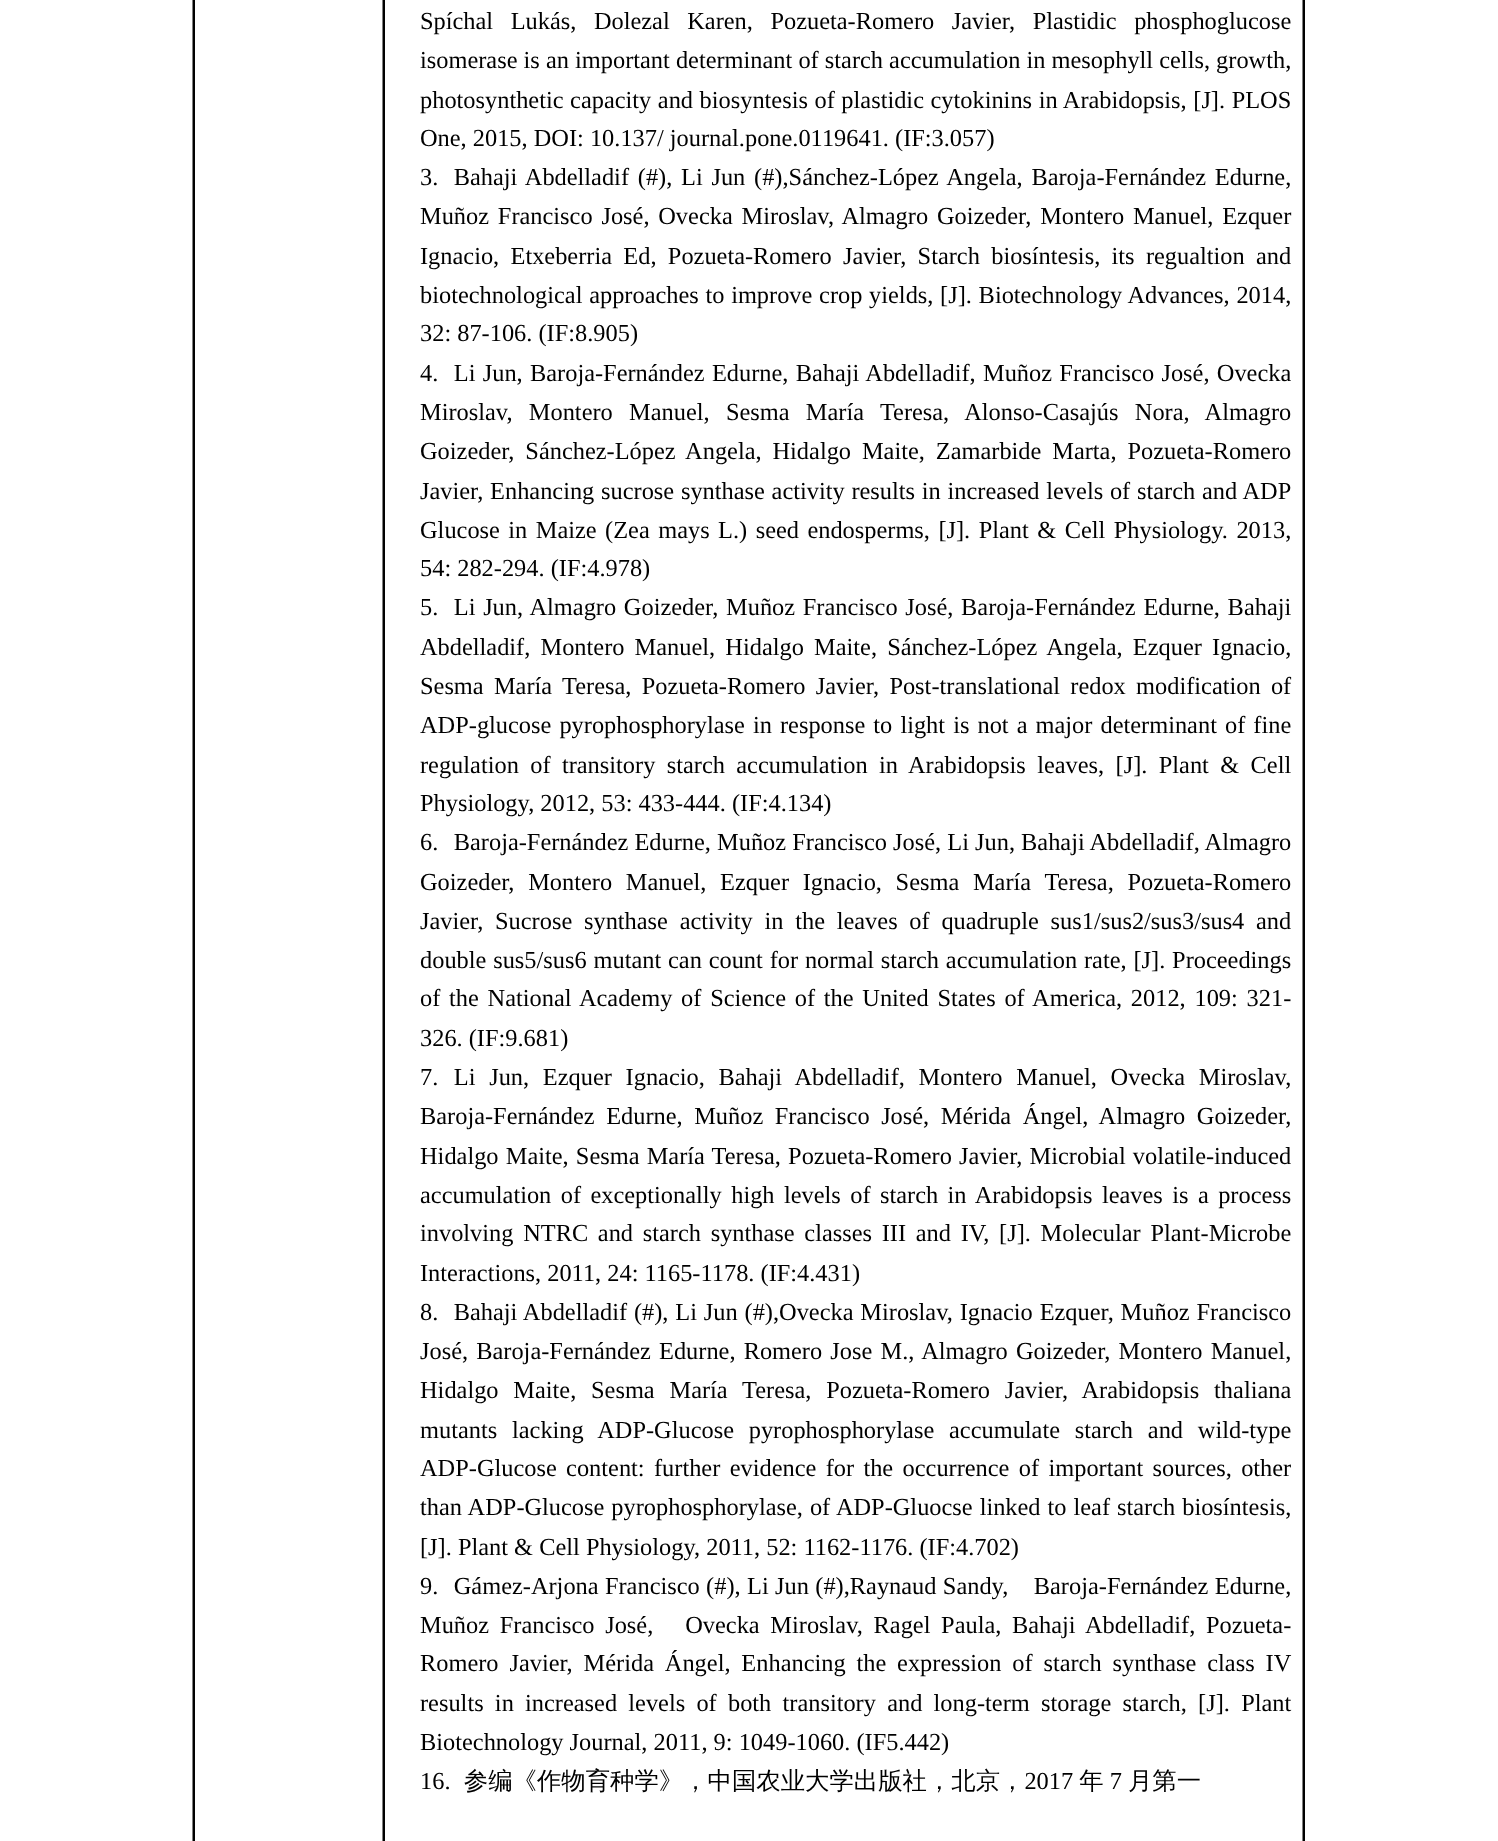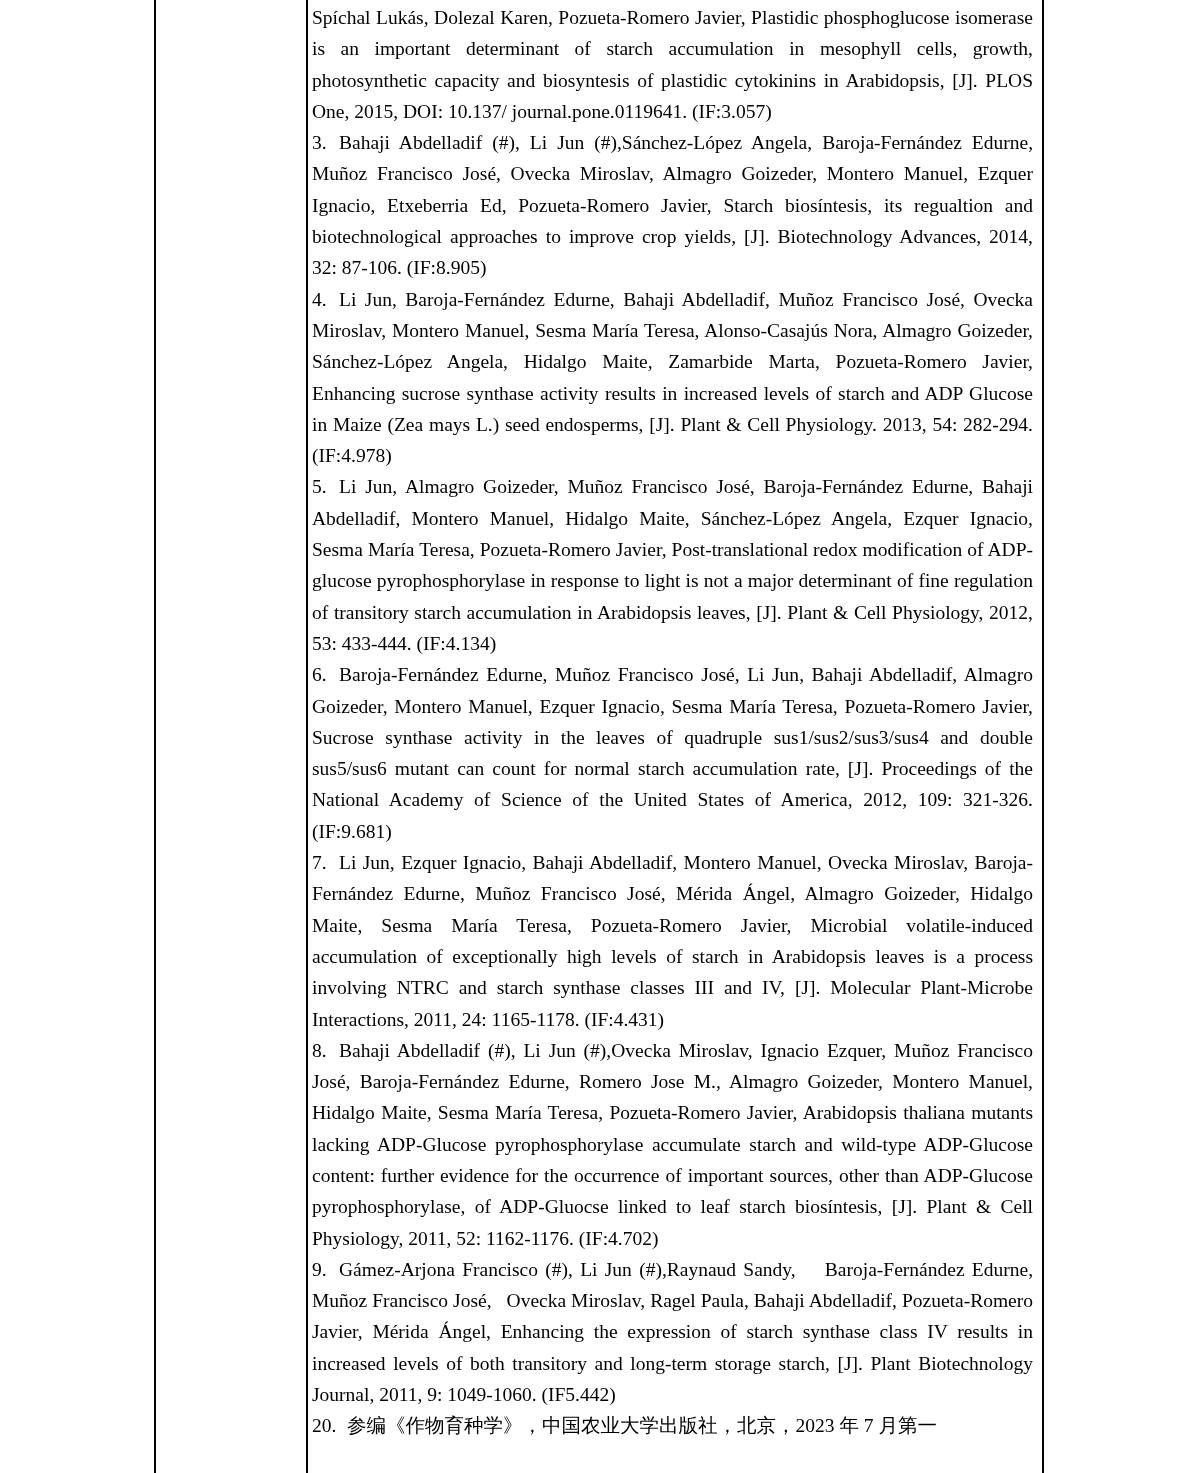--- a/index.html
+++ b/index.html
@@ -29,21 +29,21 @@
   .text-col {
     position: absolute;
     left: 308px;
     top: 0;
     width: 736px;
     height: 100%;
     border-right: 2px solid #000;
     box-sizing: border-box;
   }
   .ref-list {
-    padding: 2px 9px 0 4px;
+    padding: 2px 9px 0 28px;
   }
   p.ref {
     margin: 0;
     font-size: 19.5px;
     line-height: 31.3px;
     text-align: justify;
     color: #000000;
   }
   .num {
     display: inline-block;
@@ -64,16 +64,16 @@
   <div class="text-col">
     <div class="ref-list">
         <p class="ref"><span>Spíchal Lukás, Dolezal Karen, Pozueta-Romero Javier, Plastidic phosphoglucose isomerase is an important determinant of starch accumulation in mesophyll cells, growth, photosynthetic capacity and biosyntesis of plastidic cytokinins in Arabidopsis, [J]. PLOS One, 2015, DOI: 10.137/ journal.pone.0119641. (IF:3.057)</span></p>
         <p class="ref"><span class="num">3.</span><span>Bahaji Abdelladif (#), </span><span class="b">Li Jun</span><span> (#),Sánchez-López Angela, Baroja-Fernández Edurne, Muñoz Francisco José, Ovecka Miroslav, Almagro Goizeder, Montero Manuel, Ezquer Ignacio, Etxeberria Ed, Pozueta-Romero Javier, Starch biosíntesis, its regualtion and biotechnological approaches to improve crop yields, [J]. Biotechnology Advances, 2014, 32: 87-106. (IF:8.905)</span></p>
         <p class="ref"><span class="num">4.</span><span class="b">Li Jun</span><span>, Baroja-Fernández Edurne, Bahaji Abdelladif, Muñoz Francisco José, Ovecka Miroslav, Montero Manuel, Sesma María Teresa, Alonso-Casajús Nora, Almagro Goizeder, Sánchez-López Angela, Hidalgo Maite, Zamarbide Marta, Pozueta-Romero Javier, Enhancing sucrose synthase activity results in increased levels of starch and ADP Glucose in Maize (Zea mays L.) seed endosperms, [J]. Plant &amp; Cell Physiology. 2013, 54: 282-294. (IF:4.978)</span></p>
         <p class="ref"><span class="num">5.</span><span class="b">Li Jun</span><span>, Almagro Goizeder, Muñoz Francisco José, Baroja-Fernández Edurne, Bahaji Abdelladif, Montero Manuel, Hidalgo Maite, Sánchez-López Angela, Ezquer Ignacio, Sesma María Teresa, Pozueta-Romero Javier, Post-translational redox modification of ADP-glucose pyrophosphorylase in response to light is not a major determinant of fine regulation of transitory starch accumulation in Arabidopsis leaves, [J]. Plant &amp; Cell Physiology, 2012, 53: 433-444. (IF:4.134)</span></p>
         <p class="ref"><span class="num">6.</span><span>Baroja-Fernández Edurne, Muñoz Francisco José, </span><span class="b">Li Jun</span><span>, Bahaji Abdelladif, Almagro Goizeder, Montero Manuel, Ezquer Ignacio, Sesma María Teresa, Pozueta-Romero Javier, Sucrose synthase activity in the leaves of quadruple sus1/sus2/sus3/sus4 and double sus5/sus6 mutant can count for normal starch accumulation rate, [J]. Proceedings of the National Academy of Science of the United States of America, 2012, 109: 321-326. (IF:9.681)</span></p>
         <p class="ref"><span class="num">7.</span><span class="b">Li Jun</span><span>, Ezquer Ignacio, Bahaji Abdelladif, Montero Manuel, Ovecka Miroslav, Baroja-Fernández Edurne, Muñoz Francisco José, Mérida Ángel, Almagro Goizeder, Hidalgo Maite, Sesma María Teresa, Pozueta-Romero Javier, Microbial volatile-induced accumulation of exceptionally high levels of starch in Arabidopsis leaves is a process involving NTRC and starch synthase classes III and IV, [J]. Molecular Plant-Microbe Interactions, 2011, 24: 1165-1178. (IF:4.431)</span></p>
         <p class="ref"><span class="num">8.</span><span>Bahaji Abdelladif (#), </span><span class="b">Li Jun</span><span> (#),Ovecka Miroslav, Ignacio Ezquer, Muñoz Francisco José, Baroja-Fernández Edurne, Romero Jose M., Almagro Goizeder, Montero Manuel, Hidalgo Maite, Sesma María Teresa, Pozueta-Romero Javier, Arabidopsis thaliana mutants lacking ADP-Glucose pyrophosphorylase accumulate starch and wild-type ADP-Glucose content: further evidence for the occurrence of important sources, other than ADP-Glucose pyrophosphorylase, of ADP-Gluocse linked to leaf starch biosíntesis, [J]. Plant &amp; Cell Physiology, 2011, 52: 1162-1176. (IF:4.702)</span></p>
         <p class="ref"><span class="num">9.</span><span>Gámez-Arjona Francisco (#), </span><span class="b">Li Jun</span><span> (#),Raynaud Sandy,&nbsp;&nbsp;&nbsp; Baroja-Fernández Edurne, Muñoz Francisco José,&nbsp;&nbsp; Ovecka Miroslav, Ragel Paula, Bahaji Abdelladif, Pozueta-Romero Javier, Mérida Ángel, Enhancing the expression of starch synthase class IV results in increased levels of both transitory and long-term storage starch, [J]. Plant Biotechnology Journal, 2011, 9: 1049-1060. (IF5.442)</span></p>
-        <p class="ref"><span class="num wide">20.</span><span>参编《作物育种学》，中国农业大学出版社，北京，2023 年 7 月第一</span></p>
+        <p class="ref"><span class="num wide">16.</span><span>参编《作物育种学》，中国农业大学出版社，北京，2017 年 7 月第一</span></p>
       </div>
   </div>
 </div>
 
 </body></html>

